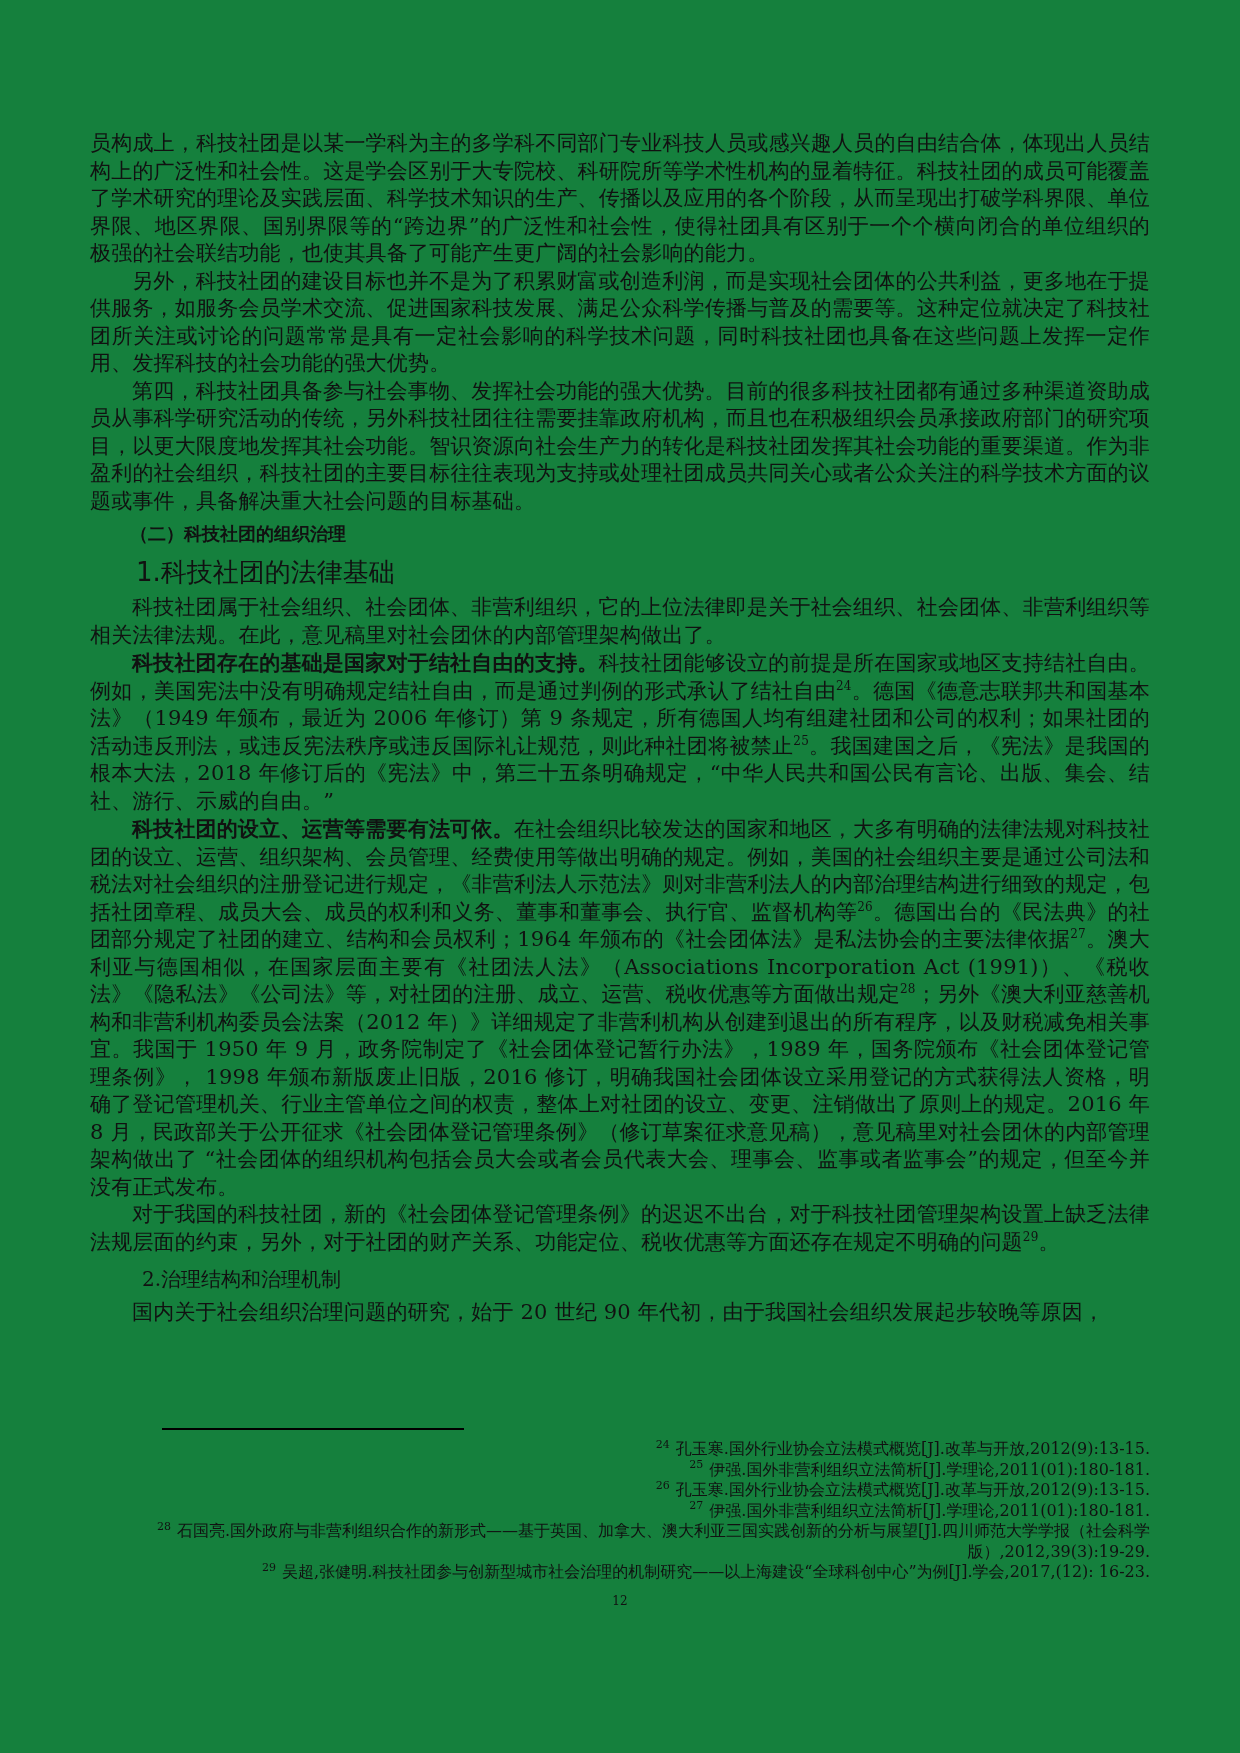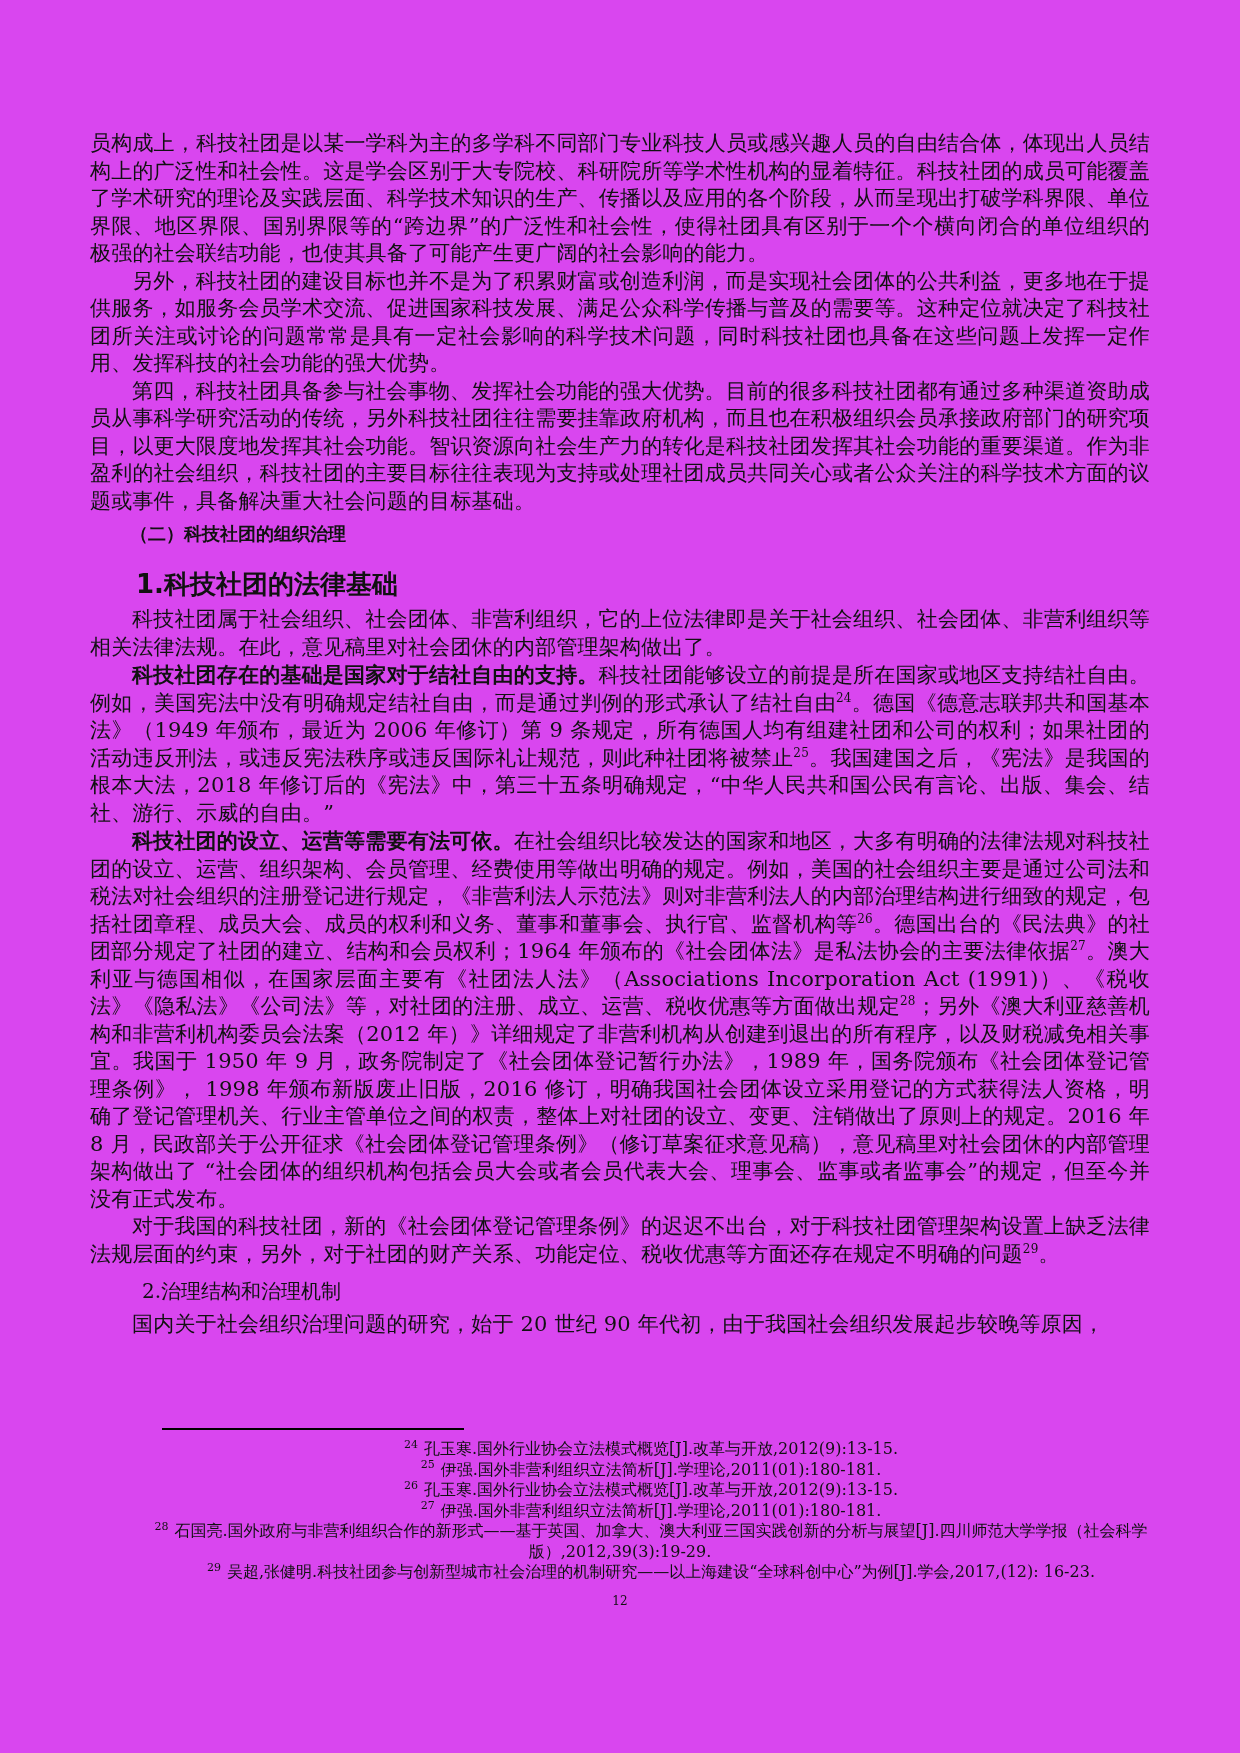--- a/index.html
+++ b/index.html
@@ -1,20 +1,20 @@
 <!DOCTYPE html>
 <html><head>
 <meta charset="utf-8">
 <style>
   html, body { margin: 0; padding: 0; background: #ffffff; }
   .page {
     position: relative;
     width: 1240px;
     height: 1753px;
-    background: #d946ef;
+    background: #15803d;
     color: #111111;
     font-family: "DejaVu Serif", "Liberation Serif", serif;
     overflow: hidden;
   }
   .content {
     position: absolute;
     left: 90px;
     top: 130px;
     width: 1060px;
   }
@@ -33,23 +33,23 @@
     vertical-align: super;
   }
   .h-section {
     margin: 3px 0 1px 40px;
     font-family: "DejaVu Sans", "Liberation Sans", sans-serif;
     font-weight: bold;
     font-size: 18px;
     line-height: 32px;
   }
   .h-sub1 {
-    margin: 16px 0 4px 46px;
+    margin: 4px 0 4px 46px;
     font-family: "DejaVu Sans", "Liberation Sans", sans-serif;
-    font-weight: bold;
+    font-weight: normal;
     font-size: 26px;
     line-height: 36px;
   }
   .h-sub2 {
     margin: 5px 0 2px 52px;
     font-family: "DejaVu Serif", "Liberation Serif", serif;
     font-weight: normal;
     font-size: 20px;
     line-height: 36px;
   }
@@ -65,21 +65,21 @@
     border: none;
     border-top: 2.5px solid #000000;
     margin-top: 0;
     margin-bottom: 9px;
   }
   p.footnote {
     margin: 0;
     font-size: 16px;
     line-height: 20.5px;
     text-indent: 62px;
-    text-align: center;
+    text-align: right;
   }
   p.footnote sup { font-size: 11px; margin-right: 6px; }
   .page-num {
     position: absolute;
     top: 1588px;
     left: 0;
     width: 100%;
     text-align: center;
     font-size: 12px;
     line-height: 26px;

